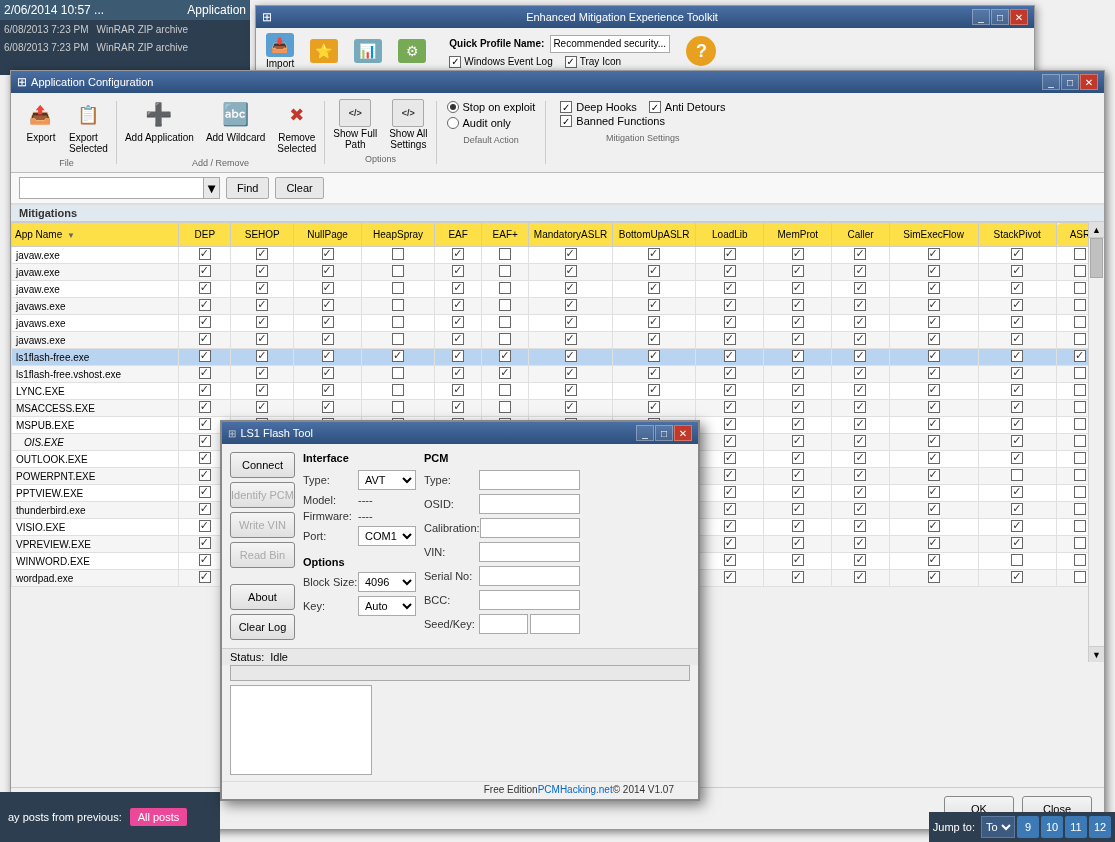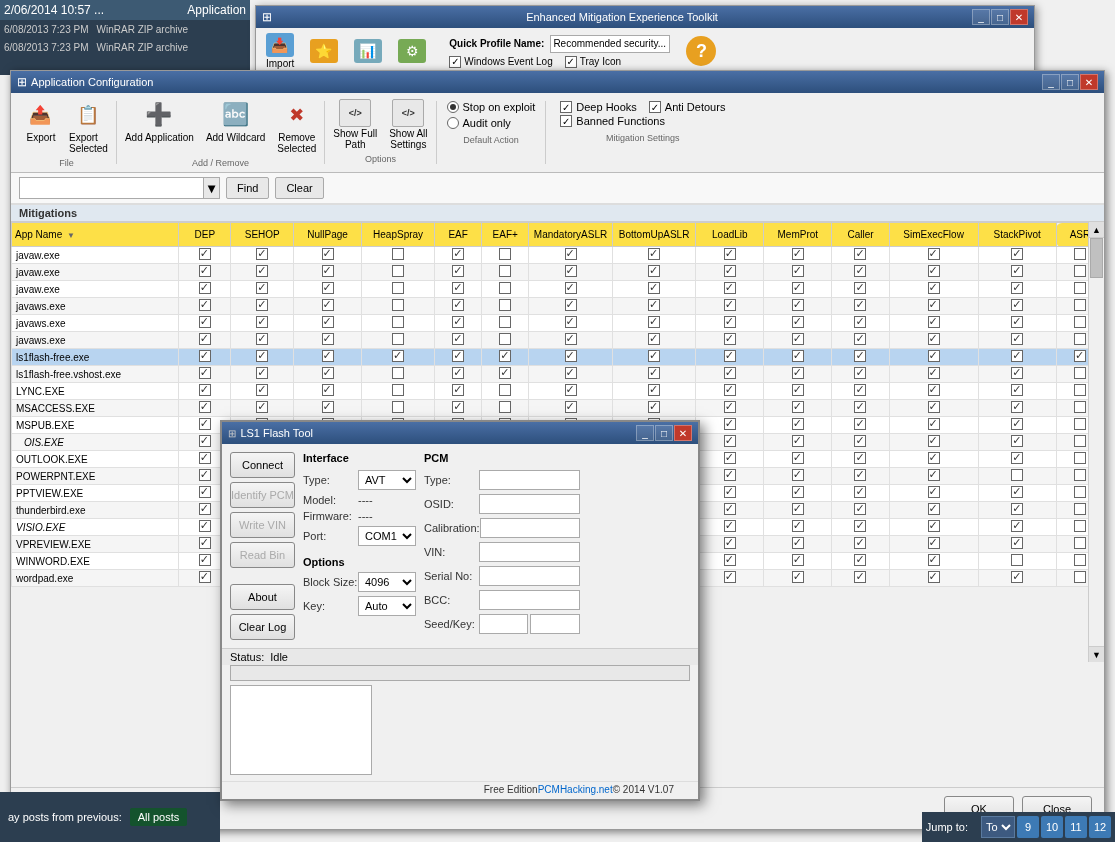--- a/index.html
+++ b/index.html
@@ -403,21 +403,21 @@
       height: 50px;
       background: #2c3e50;
       color: white;
       display: flex;
       align-items: center;
       padding: 0 8px;
       font-size: 11px;
       gap: 8px;
     }
     .all-posts-btn {
-      background: #14532d;
+      background: #ec4899;
       color: white;
       border: none;
       padding: 3px 8px;
       font-size: 11px;
       cursor: pointer;
       border-radius: 2px;
     }
 
     
     .pagination {
@@ -430,21 +430,21 @@
       padding: 4px;
       gap: 2px;
     }
     .page-btn {
       width: 22px; height: 22px;
       background: #3d7ab5;
       color: white;
       display: flex; align-items: center; justify-content: center;
       font-size: 11px; cursor: pointer; border-radius: 2px;
     }
-    .jump-to { color: white; font-size: 11px; margin-right: 11px; }
+    .jump-to { color: white; font-size: 11px; margin-right: 4px; }
 
     .sort-arrow { font-size: 8px; margin-left: 2px; color: #666; }
 
     .col-app { width: 160px; }
     .col-dep { width: 50px; }
     .col-sehop { width: 60px; }
     .col-null { width: 65px; }
     .col-heap { width: 70px; }
     .col-eaf { width: 45px; }
     .col-eafp { width: 45px; }
@@ -932,21 +932,21 @@
                 <td class="center"><span class="checkbox-cell checked"></span></td>
                 <td class="center"><span class="checkbox-cell checked"></span></td>
                 <td class="center"><span class="checkbox-cell checked"></span></td>
                 <td class="center"><span class="checkbox-cell checked"></span></td>
                 <td class="center"><span class="checkbox-cell checked"></span></td>
                 <td class="center"><span class="checkbox-cell checked"></span></td>
                 <td class="center"><span class="checkbox-cell checked"></span></td>
                 <td class="center"><span class="checkbox-cell"></span></td>
               </tr>
               <tr>
-                <td style="padding-left: 4px; font-style: italic;">VISIO.EXE</td>
+                <td style="padding-left: 4px;">VISIO.EXE</td>
                 <td class="center"><span class="checkbox-cell checked"></span></td>
                 <td class="center"><span class="checkbox-cell checked"></span></td>
                 <td class="center"><span class="checkbox-cell checked"></span></td>
                 <td class="center"><span class="checkbox-cell"></span></td>
                 <td class="center"><span class="checkbox-cell checked"></span></td>
                 <td class="center"><span class="checkbox-cell"></span></td>
                 <td class="center"><span class="checkbox-cell checked"></span></td>
                 <td class="center"><span class="checkbox-cell checked"></span></td>
                 <td class="center"><span class="checkbox-cell checked"></span></td>
                 <td class="center"><span class="checkbox-cell checked"></span></td>

